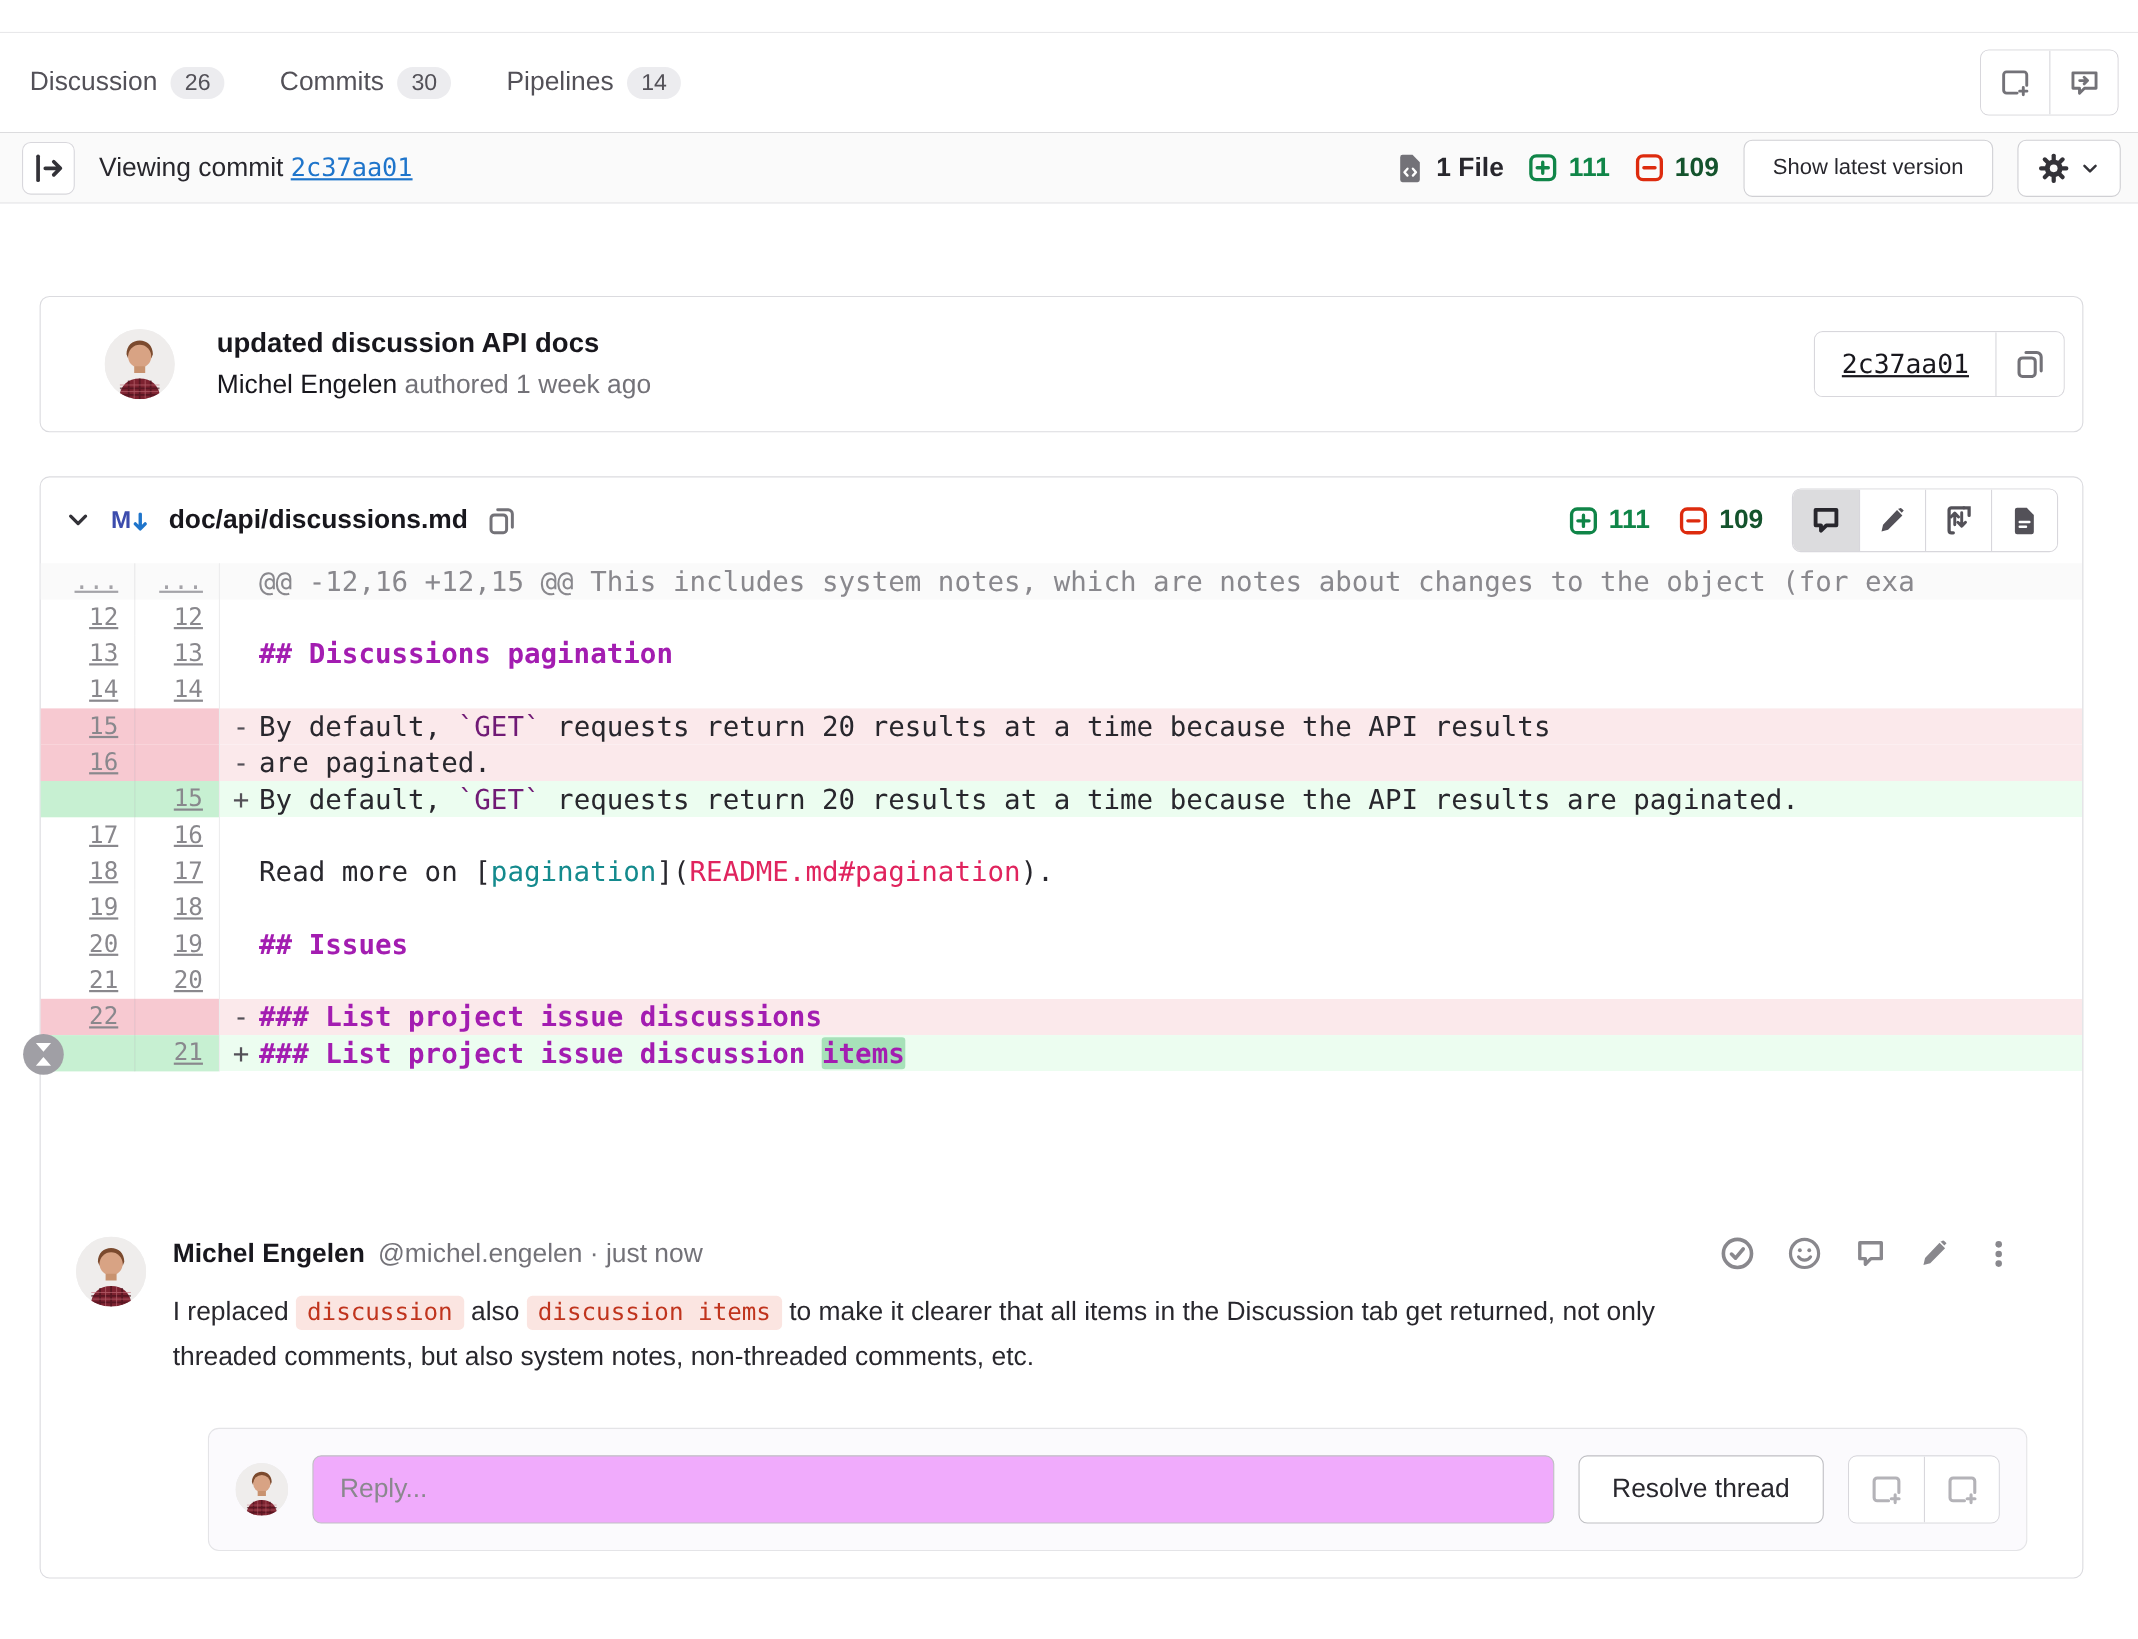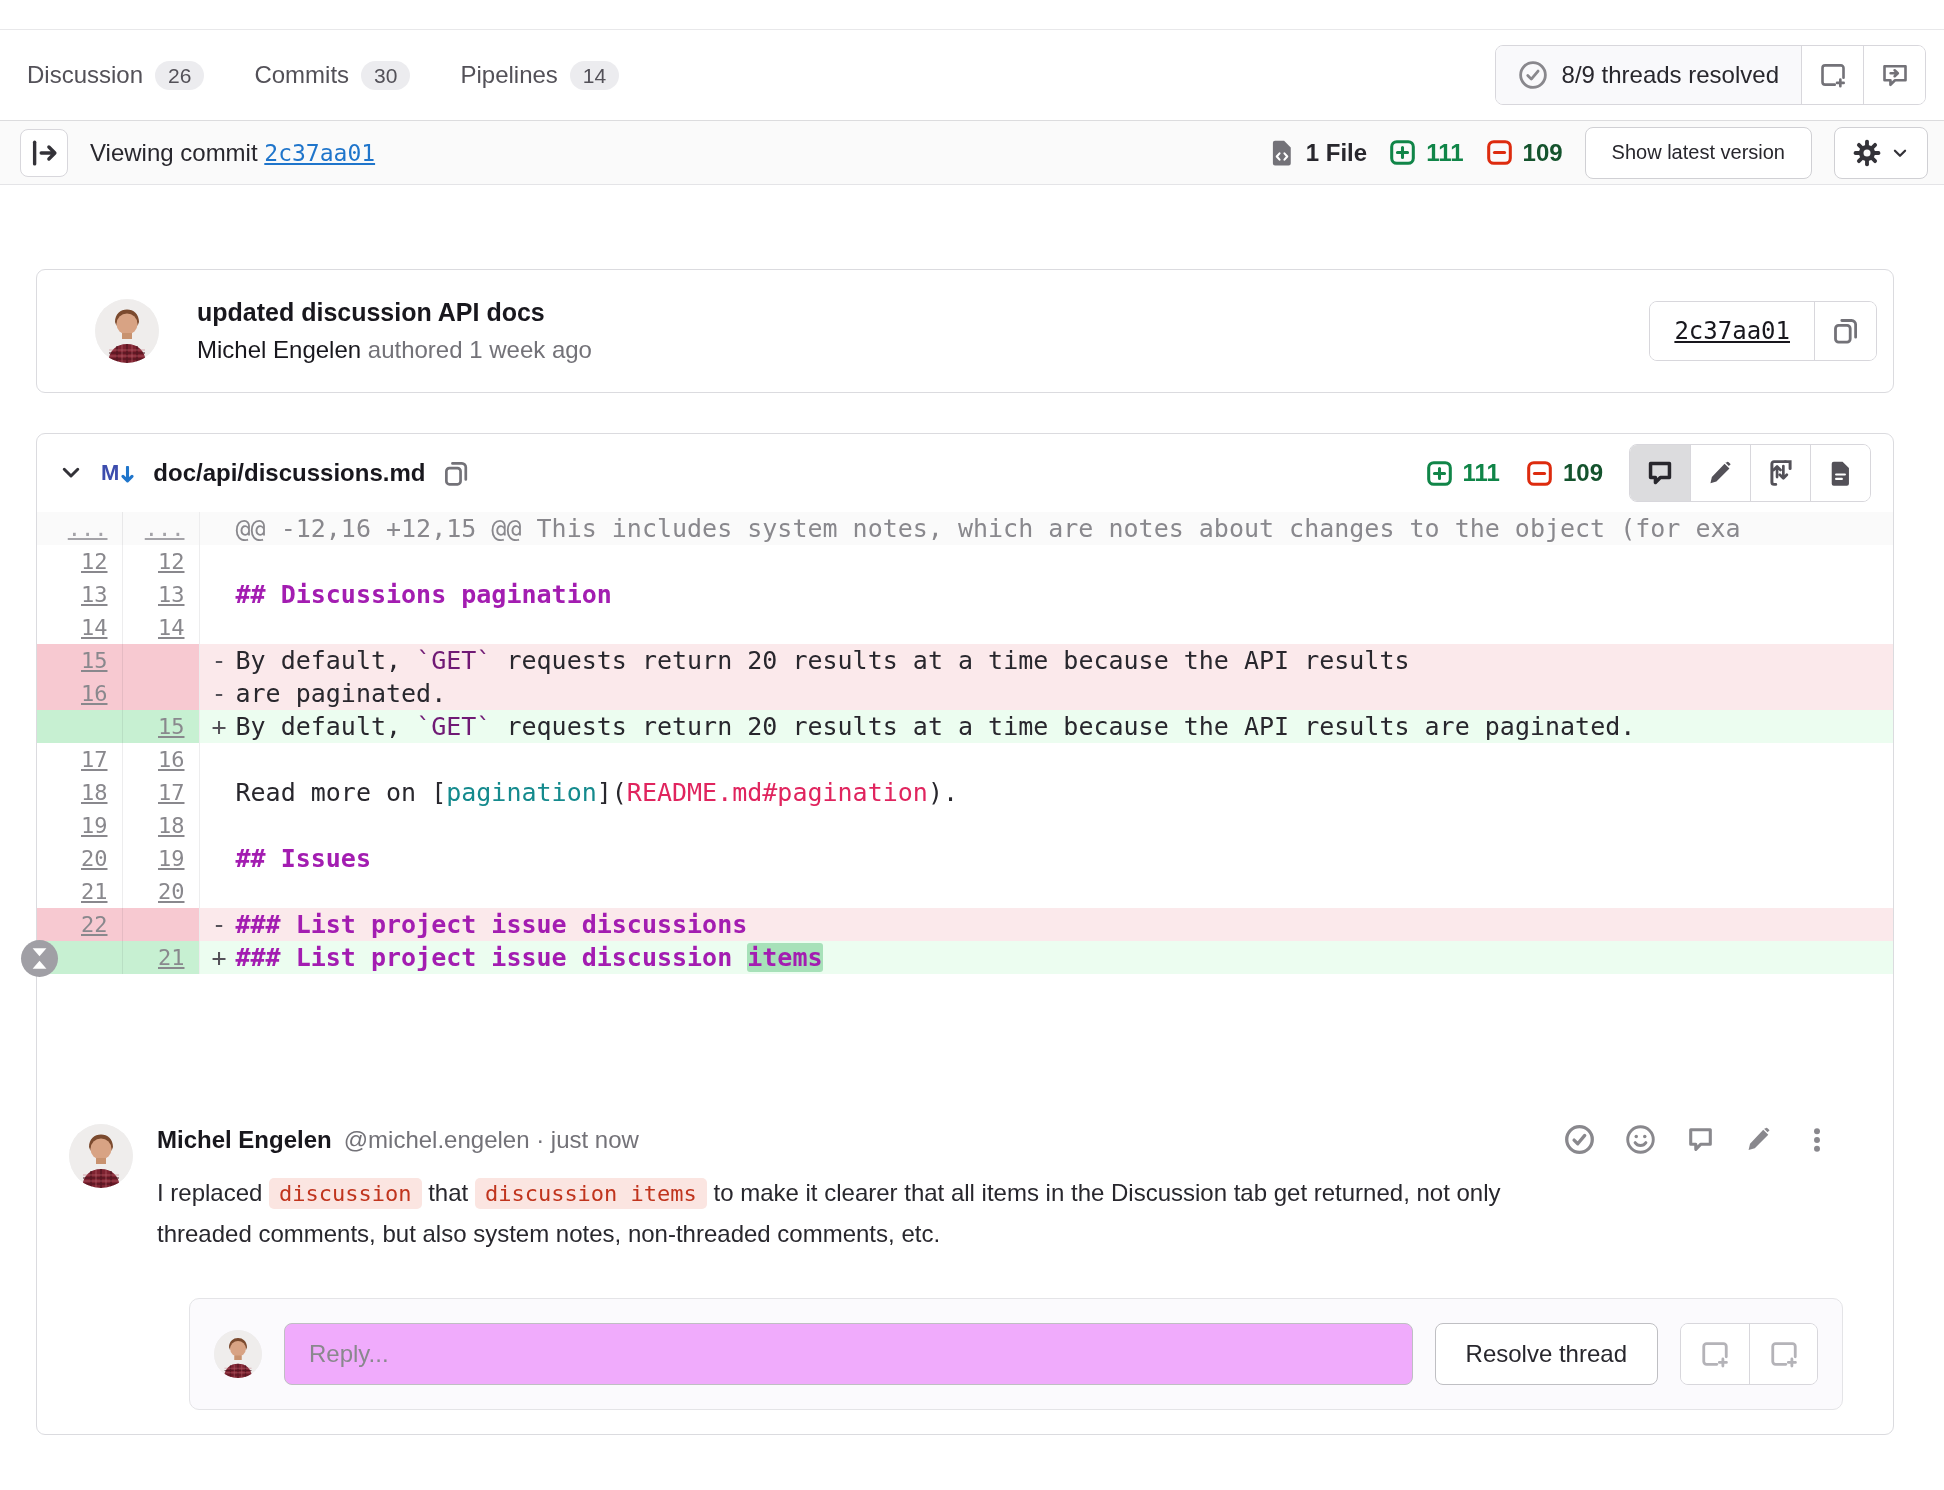--- a/index.html
+++ b/index.html
@@ -153,29 +153,20 @@
         <span class="count-badge">30</span>
       </div>
       <div class="tab">
         <span>Pipelines</span>
         <span class="count-badge">14</span>
       </div>
     </div>
 
     <div class="tab-actions">
       <div class="btn-group">
-        <div class="resolved-seg">
-          <span style="color:#89888d;display:flex">
-            <svg width="30" height="30" viewBox="0 0 16 16" fill="none" stroke="currentColor" stroke-width="1.5">
-              <circle cx="8" cy="8" r="6.6"></circle>
-                <path d="M5.2 8.3l1.9 1.9 3.6-4.3" stroke-linecap="round" stroke-linejoin="round"></path>
-            </svg>
-          </span>
-          <span>8/9 threads resolved</span>
-        </div>
         <div class="icon-seg">
           <span>
             <svg width="28" height="28" viewBox="0 0 16 16" fill="none" stroke="currentColor" stroke-width="1.5">
               <path d="M14 9.5V4a1.5 1.5 0 0 0-1.5-1.5h-9A1.5 1.5 0 0 0 2 4v8a1.5 1.5 0 0 0 1.5 1.5H9" stroke-linecap="round"></path>
               <path d="M12.2 10.6v3.8M10.3 12.5h3.8" stroke-linecap="round"></path>
             </svg>
           </span>
         </div>
         <div class="icon-seg">
           <span>
@@ -508,21 +499,21 @@
                 </span>
                 <span>
                   <svg width="28" height="28" viewBox="0 0 16 16" fill="currentColor">
                     <circle cx="8" cy="3" r="1.7"></circle>
                       <circle cx="8" cy="8" r="1.7"></circle>
                       <circle cx="8" cy="13" r="1.7"></circle>
                   </svg>
                 </span>
               </div>
             </div>
-            <div class="note-body" id="note-body"><span>I replaced </span><span class="inline-code">discussion</span><span> that </span><span class="inline-code">discussion items</span><span> to make it clearer that all items in the Discussion tab get returned, not only threaded comments, but also system notes, non-threaded comments, etc.</span></div>
+            <div class="note-body" id="note-body"><span>I replaced </span><span class="inline-code">discussion</span><span> also </span><span class="inline-code">discussion items</span><span> to make it clearer that all items in the Discussion tab get returned, not only threaded comments, but also system notes, non-threaded comments, etc.</span></div>
           </div>
         </div>
 
         <div class="reply-box">
           <span class="avatar av-48">
   <svg viewBox="0 0 64 64" width="100%" height="100%">
     <circle cx="32" cy="32" r="32" fill="#efedec"></circle>
     <path d="M20 23c0-8 5.5-12.5 12-12.5S44 15 44 23l-1.5 4c-.5-6-4.5-9.5-10.5-9.5S22 21 21.5 27z" fill="#7b4a2e"></path>
     <circle cx="32" cy="25" r="10.5" fill="#d8a384"></circle>
     <path d="M27 34h10v6H27z" fill="#c8926f"></path>

